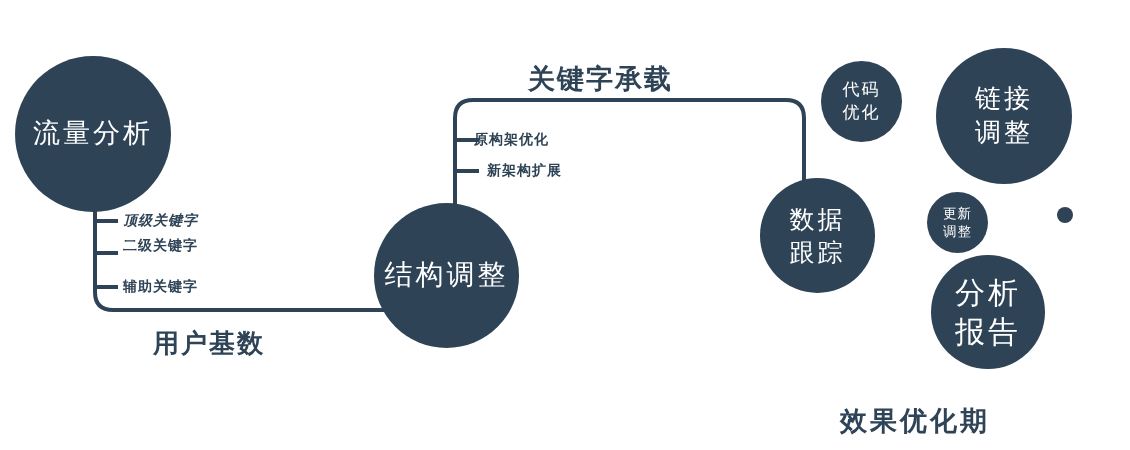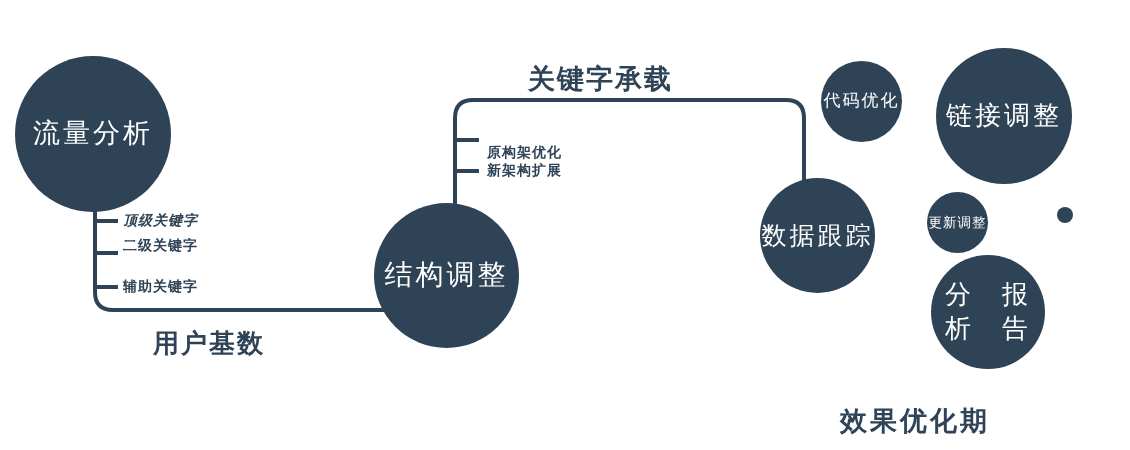--- a/index.html
+++ b/index.html
@@ -19,21 +19,21 @@
     position:absolute;
     left:0;top:0;
     width:1130px;height:450px;
   }
   .circle{
     position:absolute;
     border-radius:50%;
     background:var(--navy);
     color:var(--white);
     display:flex;
-    flex-direction:row;
+    flex-direction:column;
     align-items:center;
     justify-content:center;
     text-align:center;
     line-height:1.3;
     letter-spacing:3px;
     font-weight:500;
   }
   .circle span{display:block;}
   .edge-label{
     position:absolute;
@@ -65,31 +65,31 @@
     background:var(--navy);
   }
 
   
   .node-traffic{left:15px;top:56px;width:156px;height:156px;font-size:27px;}
   .node-structure{left:374px;top:203px;width:145px;height:145px;font-size:28px;}
   .node-data-tracking{left:760px;top:178px;width:115px;height:115px;font-size:25px;}
   .node-code-opt{left:821px;top:61px;width:81px;height:81px;font-size:17px;letter-spacing:2px;}
   .node-link-adjust{left:936px;top:48px;width:136px;height:136px;font-size:26px;}
   .node-update-adjust{left:927px;top:192px;width:61px;height:61px;font-size:13.5px;letter-spacing:1px;}
-  .node-analysis-report{left:931px;top:255px;width:114px;height:114px;font-size:26px;justify-content:flex-end;}
+  .node-analysis-report{left:931px;top:255px;width:114px;height:114px;font-size:30px;}
   .node-dot{left:1057px;top:207px;width:16px;height:16px;}
 
   .label-user-base{left:153px;top:326px;font-size:26px;}
   .label-keyword-carry{left:528px;top:61px;font-size:27px;}
   .label-caption{left:840px;top:403px;font-size:27px;}
 
   .branch-traffic-0{left:123px;top:221px;font-style:italic;}
   .branch-traffic-1{left:123px;top:246px;}
   .branch-traffic-2{left:123px;top:287px;}
-  .branch-structure-0{left:487px;top:140px;margin-top:13px;}
+  .branch-structure-0{left:474px;top:140px;}
   .branch-structure-1{left:487px;top:171px;}
 </style>
 </head>
 <body>
 
 <div class="canvas">
 
   <svg class="connectors" viewBox="0 0 1130 450" xmlns="http://www.w3.org/2000/svg">
     <g stroke="#2e4356" stroke-width="4" fill="none">
       <path d="M 95 135 L 95 292 Q 95 310 113 310 L 448 310"></path>

